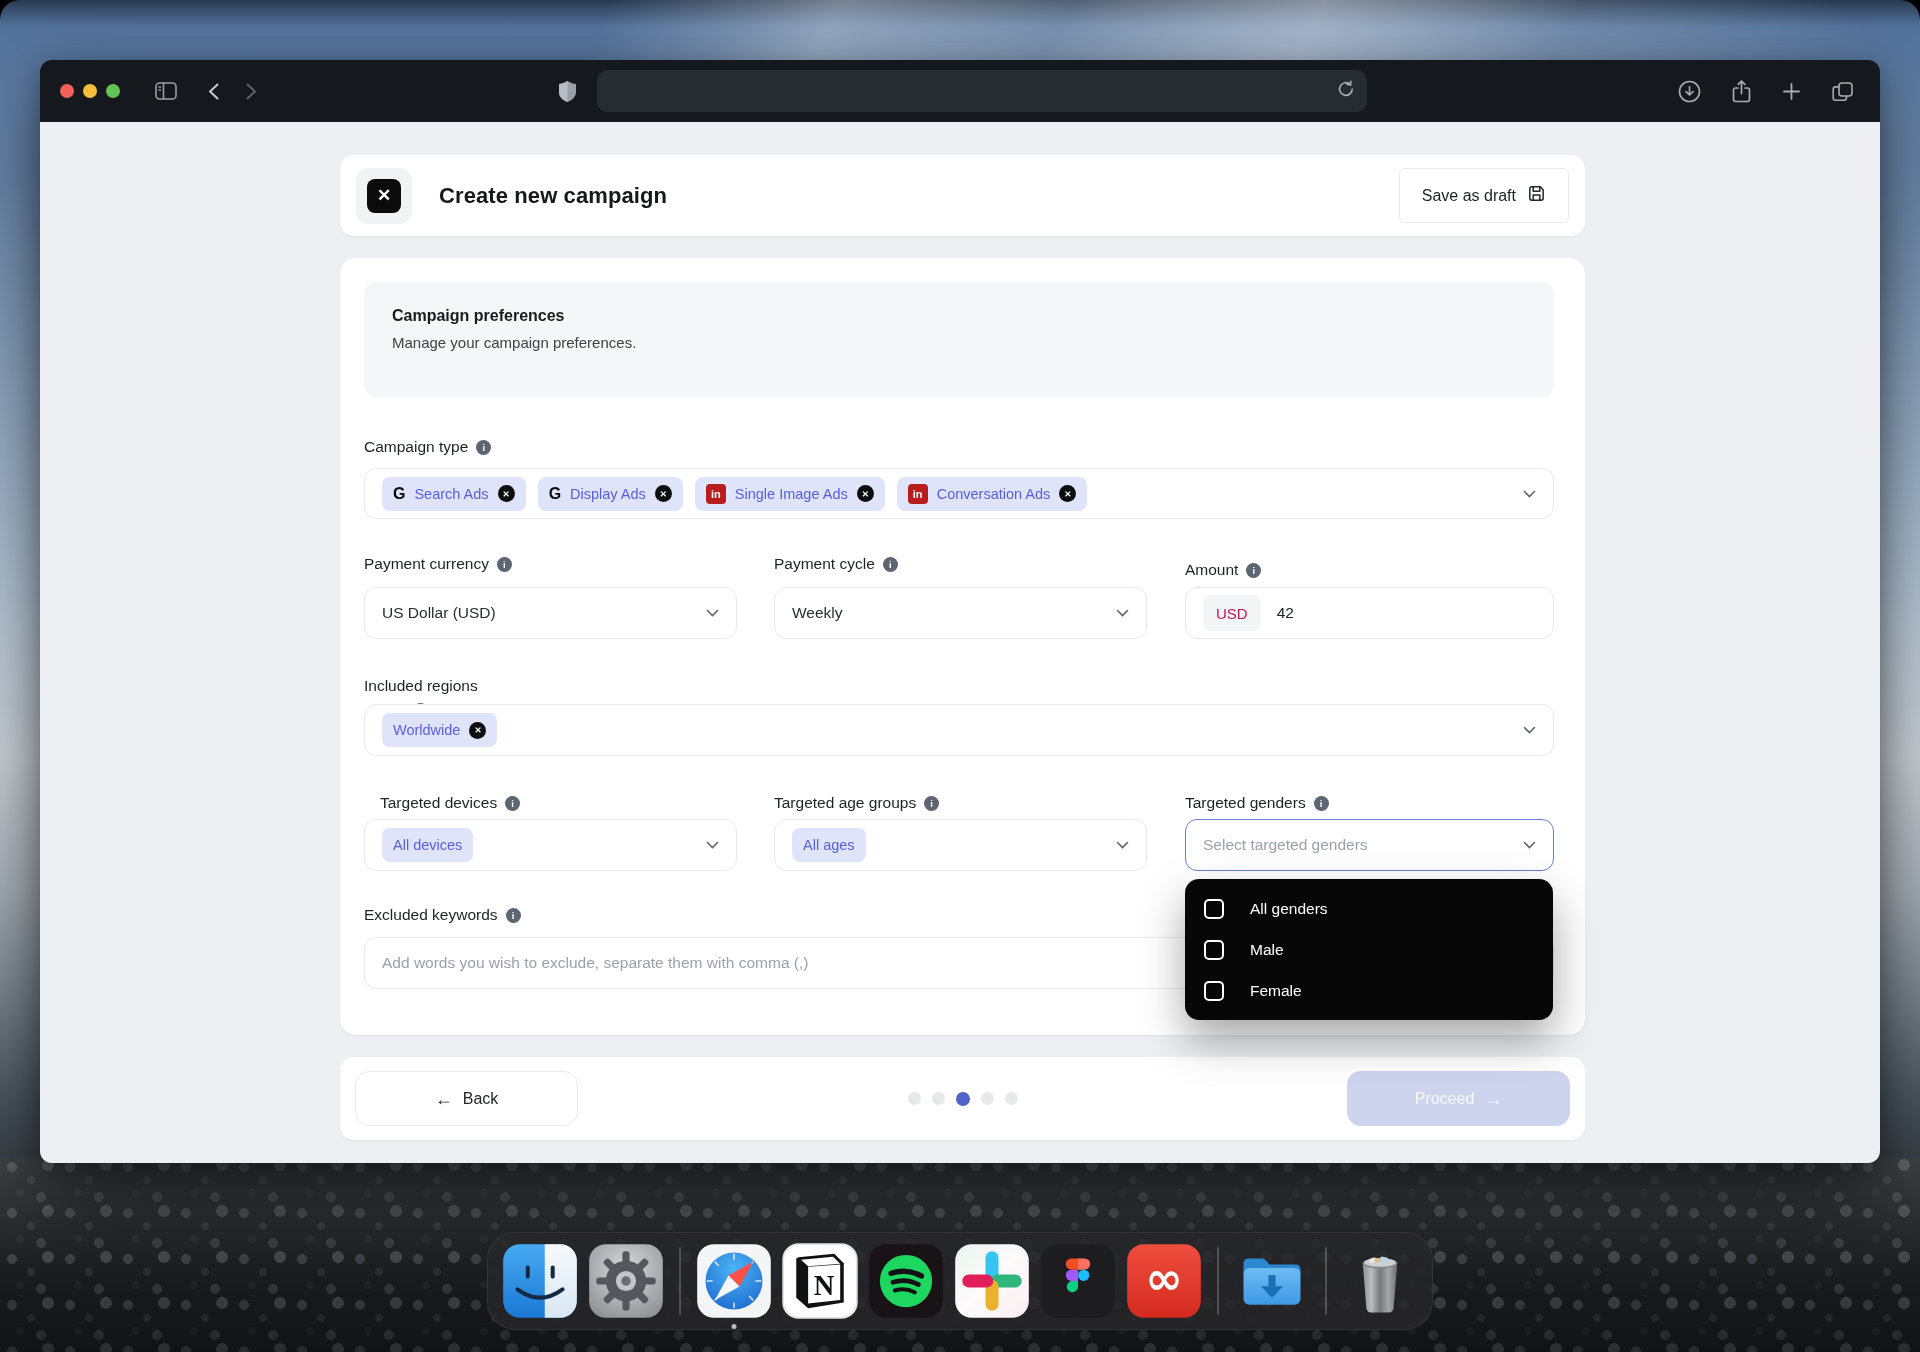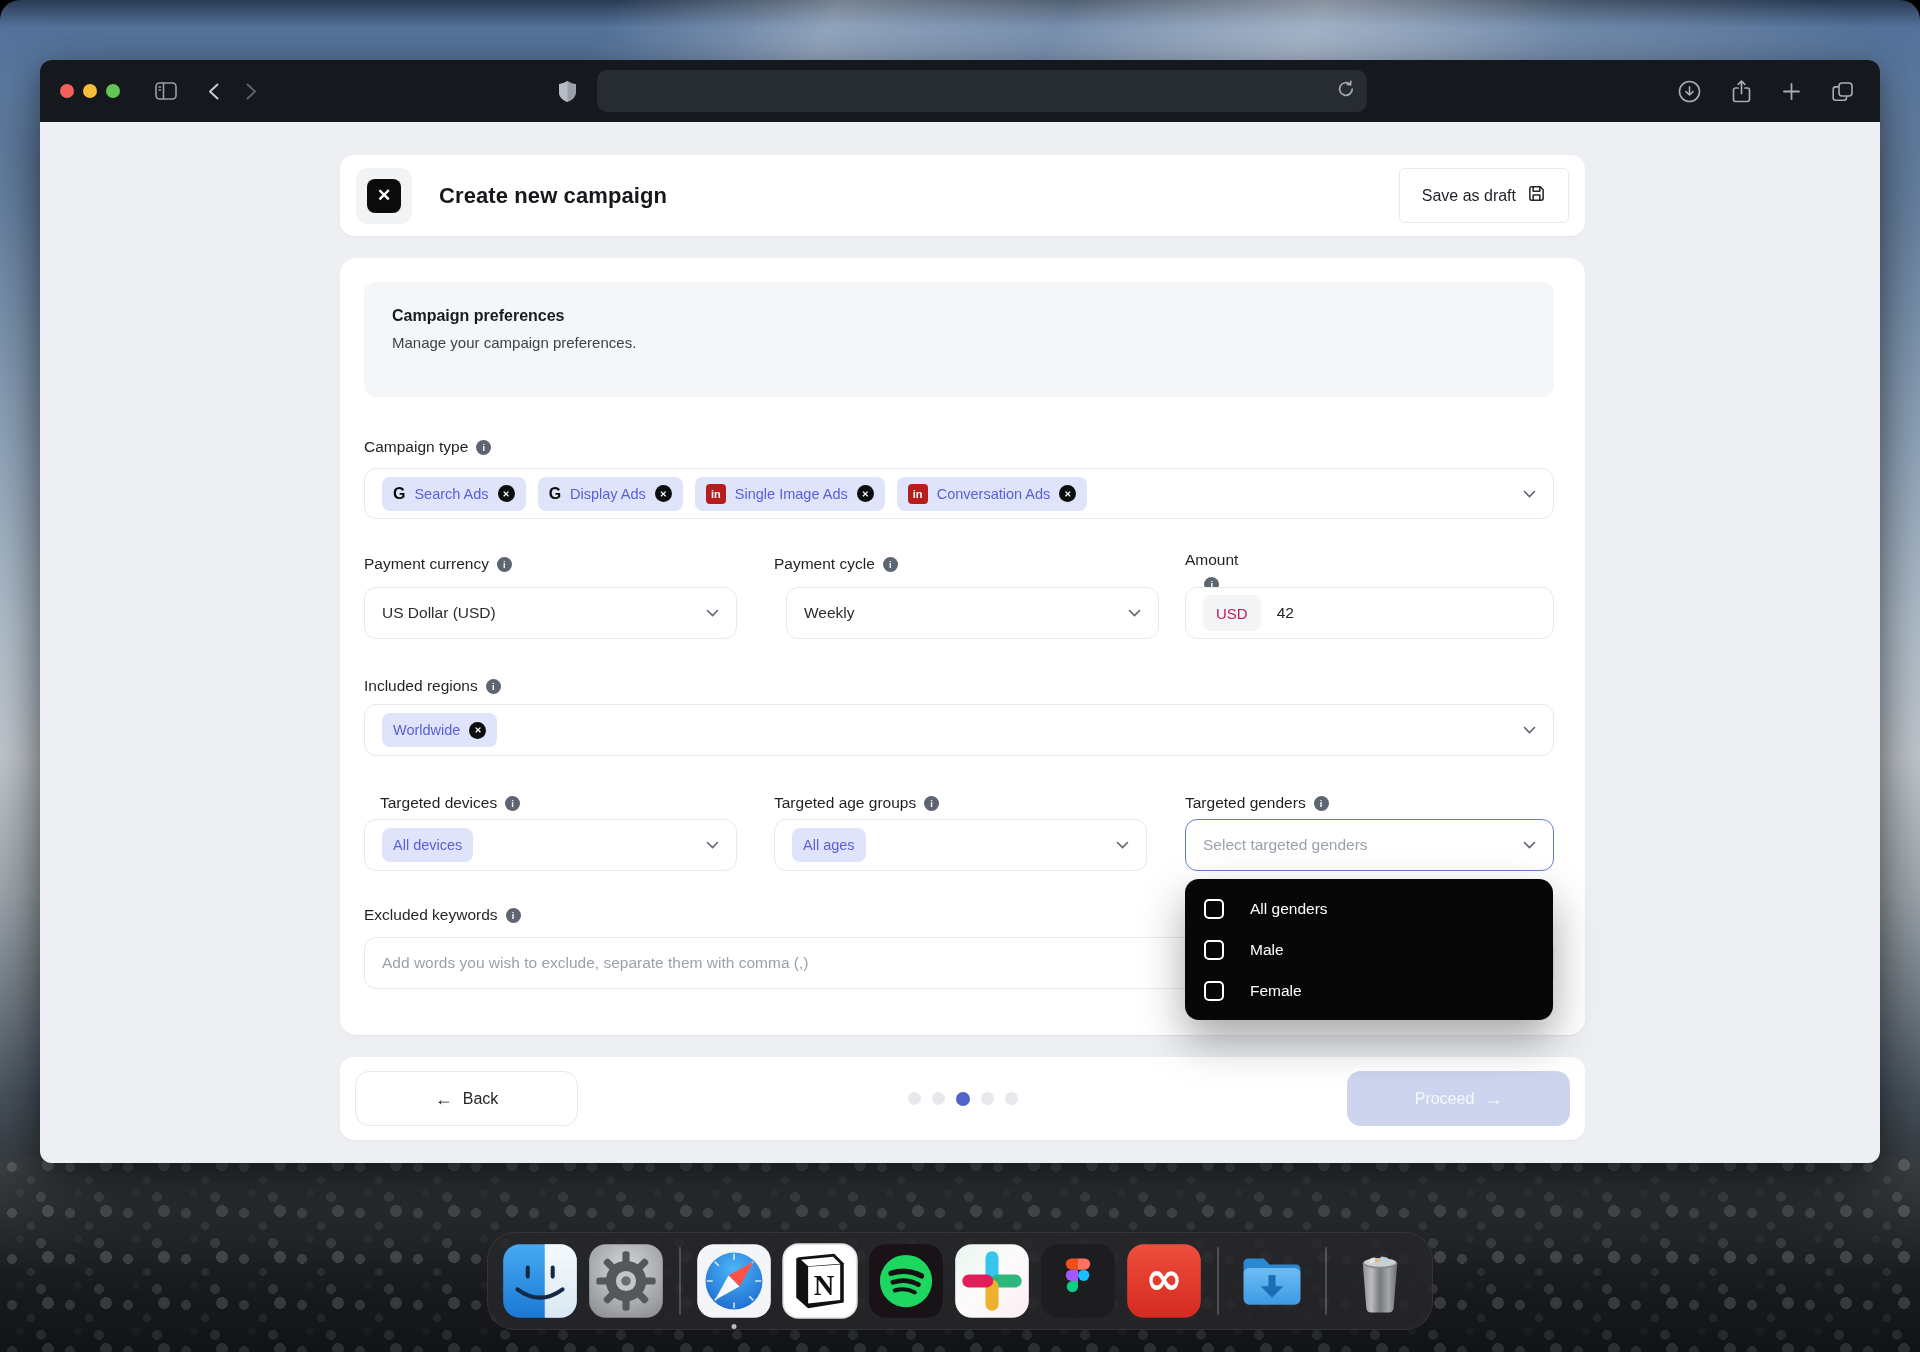--- a/index.html
+++ b/index.html
@@ -256,47 +256,47 @@
         </div>
 
         <div class="flabel" style="left:24px; top:297px;">
           <span>Payment currency</span>
           <span class="info"></span>
         </div>
         <div class="flabel" style="left:434px; top:297px;">
           <span>Payment cycle</span>
           <span class="info"></span>
         </div>
-        <div class="flabel" style="left:845px; top:293px;flex-direction:column;">
+        <div class="flabel" style="left:845px; top:303px;">
           <span>Amount</span>
           <span class="info"></span>
         </div>
 
         <div class="fld" style="left:24px; top:329px; width:373px; height:52px;">
           <span class="sel-value">US Dollar (USD)</span>
           <span class="chev">
             <svg width="13" height="8" viewBox="0 0 13 8" fill="none" stroke="#5f6570" stroke-width="1.6" stroke-linecap="round">
                 <polyline points="1.5,1.5 6.5,6.5 11.5,1.5"></polyline>
               </svg>
           </span>
         </div>
-        <div class="fld" style="left:434px; top:329px; width:373px; height:52px;margin-left:12px;">
+        <div class="fld" style="left:434px; top:329px; width:373px; height:52px;">
           <span class="sel-value">Weekly</span>
           <span class="chev">
             <svg width="13" height="8" viewBox="0 0 13 8" fill="none" stroke="#5f6570" stroke-width="1.6" stroke-linecap="round">
                 <polyline points="1.5,1.5 6.5,6.5 11.5,1.5"></polyline>
               </svg>
           </span>
         </div>
         <div class="fld" style="left:845px; top:329px; width:369px; height:52px;">
           <span class="usd-badge">USD</span>
           <span class="amt-val">42</span>
         </div>
 
-        <div class="flabel" style="left:24px; top:419px;">
+        <div class="flabel" style="left:24px; top:419px;flex-direction:column;">
           <span>Included regions</span>
           <span class="info"></span>
         </div>
         <div class="fld" style="left:24px; top:446px; width:1190px; height:52px;">
           <span class="tag">
             <span>Worldwide</span>
             <span class="tag-x">✕</span>
           </span>
           <span class="chev">
             <svg width="13" height="8" viewBox="0 0 13 8" fill="none" stroke="#5f6570" stroke-width="1.6" stroke-linecap="round">

